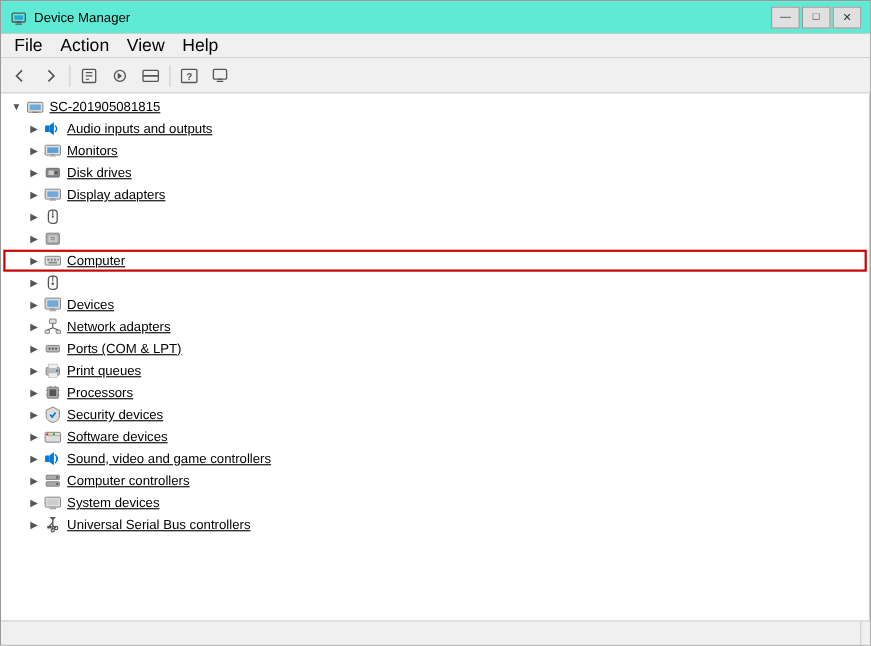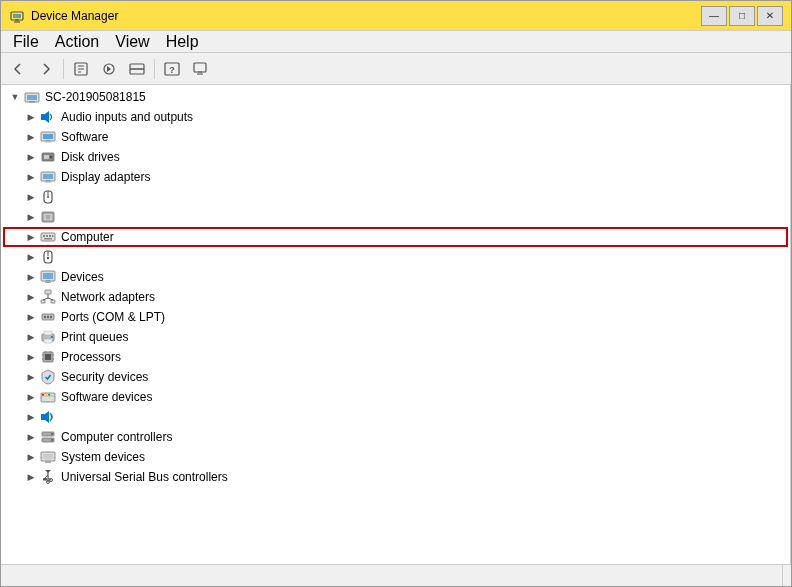--- a/index.html
+++ b/index.html
@@ -16,21 +16,21 @@
     .window {
       width: 792px;
       height: 587px;
       background: #fff;
       border: 1px solid #999;
       display: flex;
       flex-direction: column;
       box-shadow: 2px 2px 8px rgba(0,0,0,0.3);
     }
     .title-bar {
-      background: #fde047;
+      background: #5eead4;
       border-bottom: 1px solid #ccc;
       height: 30px;
       display: flex;
       align-items: center;
       padding: 0 8px;
       user-select: none;
     }
     .title-bar-icon {
       width: 16px;
       height: 16px;
@@ -148,20 +148,21 @@
       width: 18px;
       height: 18px;
       margin-right: 4px;
       display: inline-flex;
       align-items: center;
       justify-content: center;
       flex-shrink: 0;
     }
     .tree-label {
       font-size: 12px;
+      text-decoration: underline;
     }
 
     .indent-1 { padding-left: 20px; }
 
     .status-bar {
       height: 22px;
       background: #f0f0f0;
       border-top: 1px solid #ccc;
       display: flex;
       align-items: center;
@@ -284,21 +285,21 @@
       <div class="tree-item indent-1">
         <span class="tree-toggle">▶</span>
         <span class="tree-icon">
           <svg width="16" height="16" viewBox="0 0 16 16">
             <rect x="1" y="3" width="14" height="9" rx="1" fill="#ddd" stroke="#777" stroke-width="0.8"></rect>
             <rect x="3" y="5" width="10" height="5" fill="#0078d7" opacity="0.6"></rect>
             <line x1="6" y1="12" x2="10" y2="12" stroke="#777" stroke-width="1"></line>
             <rect x="5" y="12" width="6" height="1.5" fill="#bbb"></rect>
           </svg>
         </span>
-        <span class="tree-label">Software</span>
+        <span class="tree-label">Monitors</span>
       </div>
 
       <div class="tree-item indent-1">
         <span class="tree-toggle">▶</span>
         <span class="tree-icon">
           <svg width="16" height="16" viewBox="0 0 16 16">
             <rect x="2" y="4" width="12" height="8" rx="1" fill="#888" stroke="#666" stroke-width="0.8"></rect>
             <rect x="4" y="6" width="5" height="4" rx="0.5" fill="#ccc"></rect>
             <circle cx="11" cy="8" r="1.5" fill="#555"></circle>
           </svg>
@@ -467,20 +468,21 @@
       <div class="tree-item indent-1">
         <span class="tree-toggle">▶</span>
         <span class="tree-icon">
           <svg width="16" height="16" viewBox="0 0 16 16">
             <rect x="1" y="5" width="4" height="6" rx="0.5" fill="#0078d7"></rect>
             <polygon points="5,5 9,2 9,14 5,11" fill="#0078d7"></polygon>
             <path d="M10,4 Q14,8 10,12" stroke="#0078d7" stroke-width="1.2" fill="none"></path>
             <path d="M11,6 Q13,8 11,10" stroke="#0078d7" stroke-width="1.2" fill="none"></path>
           </svg>
         </span>
+        <span class="tree-label">Sound, video and game controllers</span>
       </div>
 
       <div class="tree-item indent-1">
         <span class="tree-toggle">▶</span>
         <span class="tree-icon">
           <svg width="16" height="16" viewBox="0 0 16 16">
             <rect x="2" y="3" width="12" height="4" rx="0.5" fill="#aaa" stroke="#777" stroke-width="0.8"></rect>
             <rect x="2" y="9" width="12" height="4" rx="0.5" fill="#aaa" stroke="#777" stroke-width="0.8"></rect>
             <circle cx="12" cy="5" r="1" fill="#555"></circle>
             <circle cx="12" cy="11" r="1" fill="#555"></circle>

